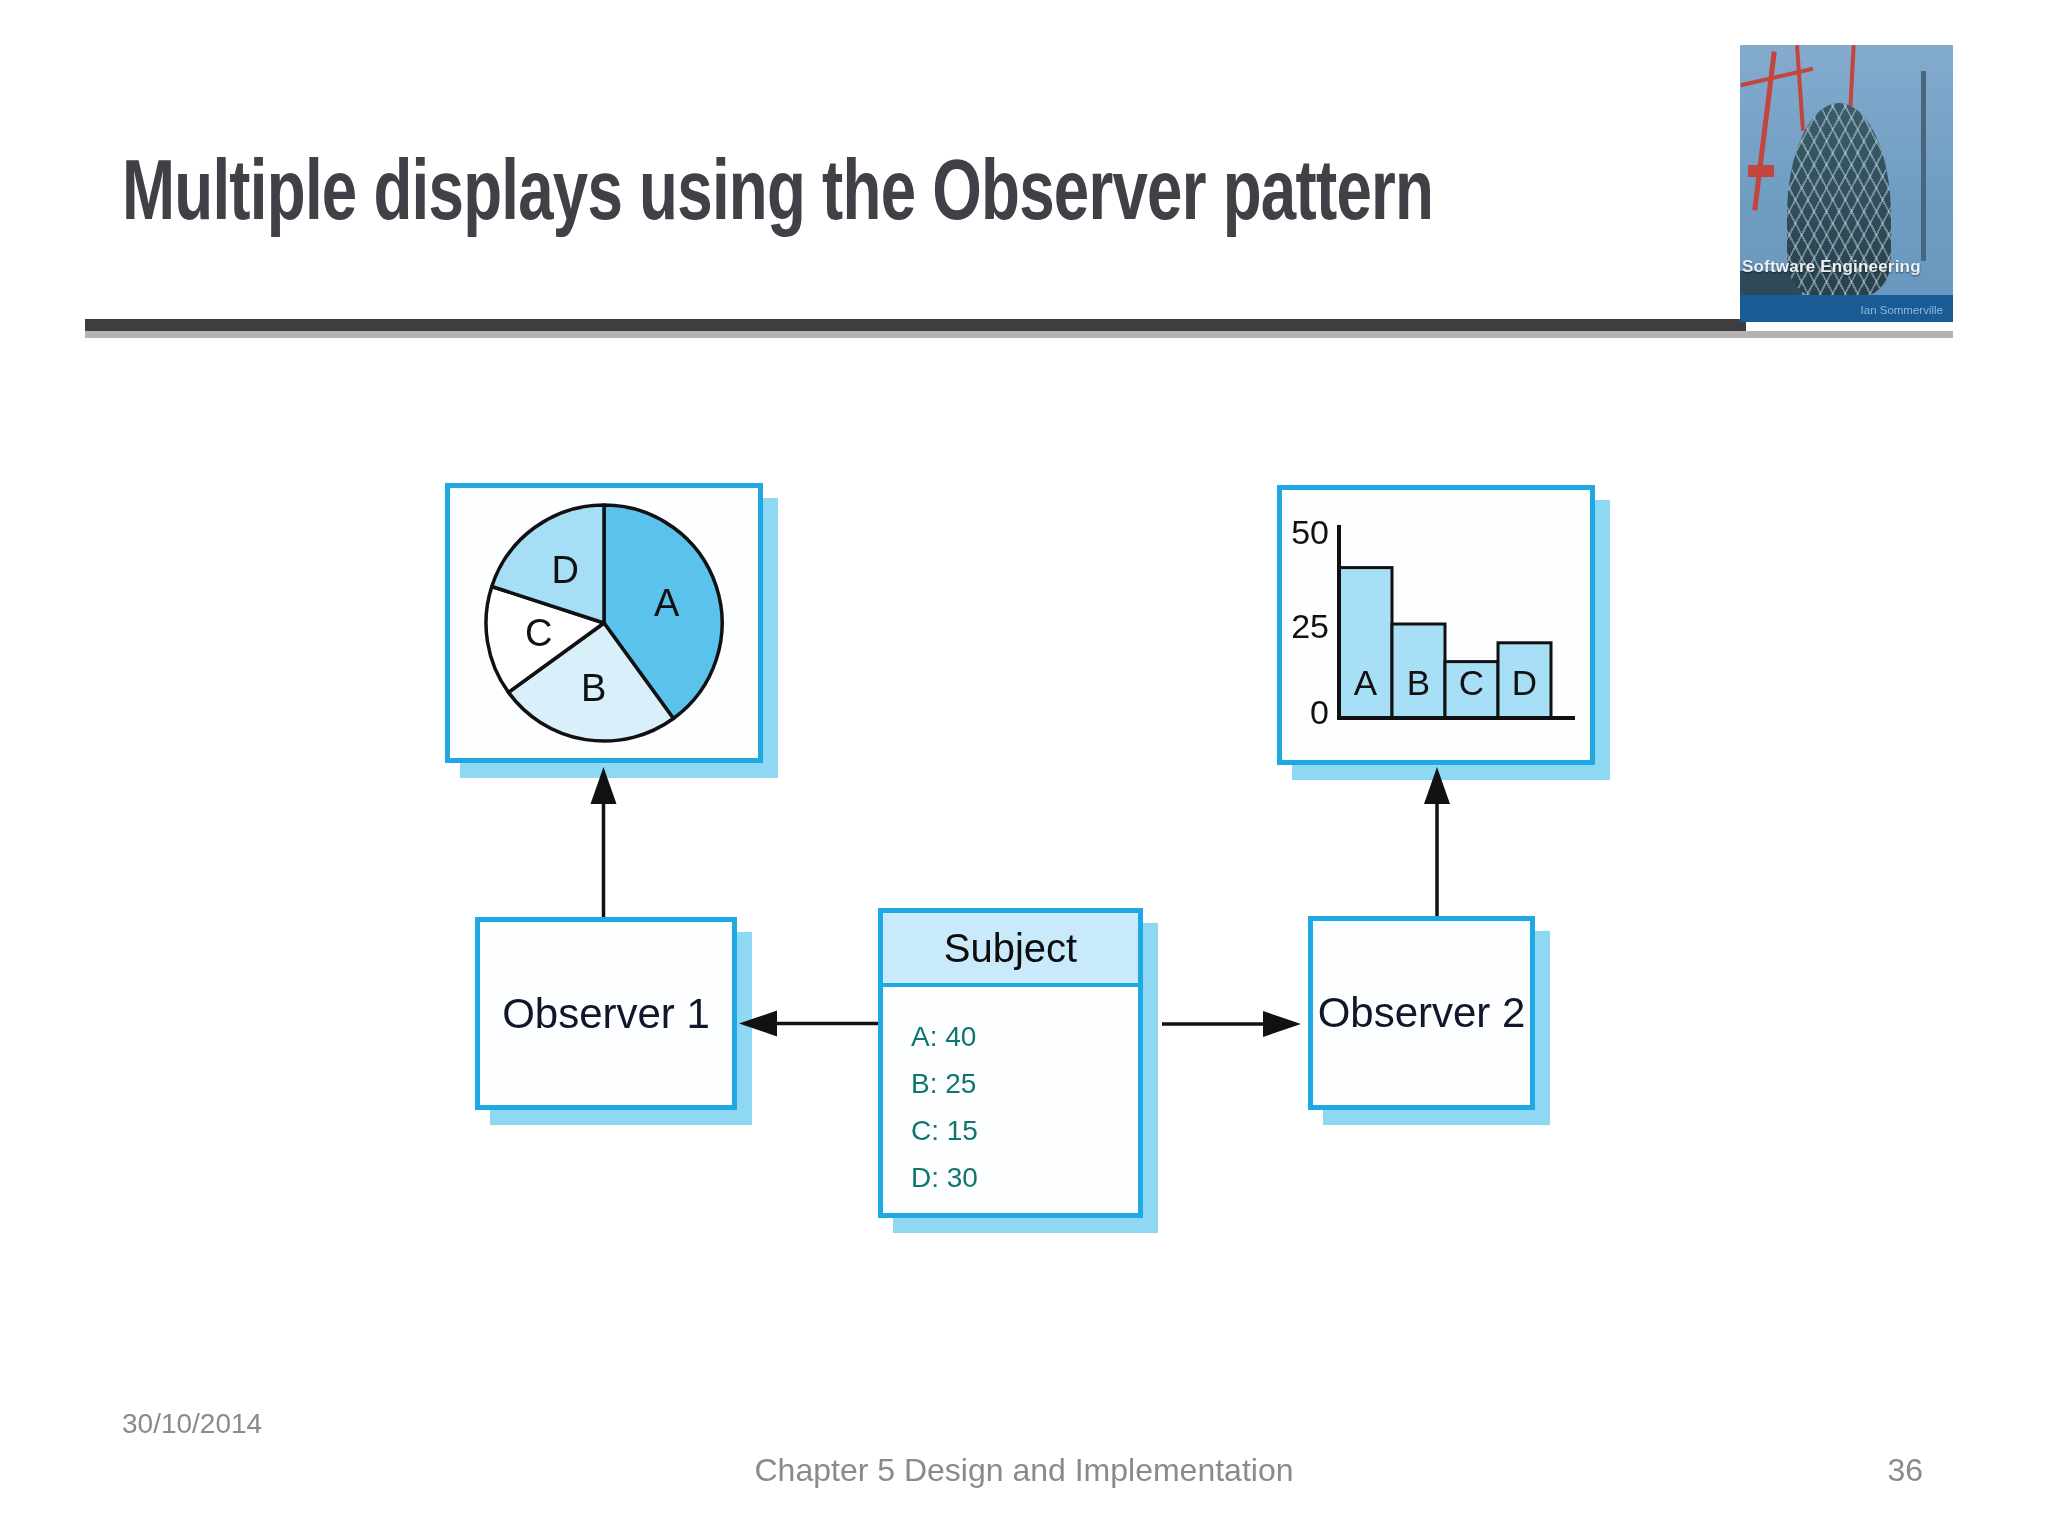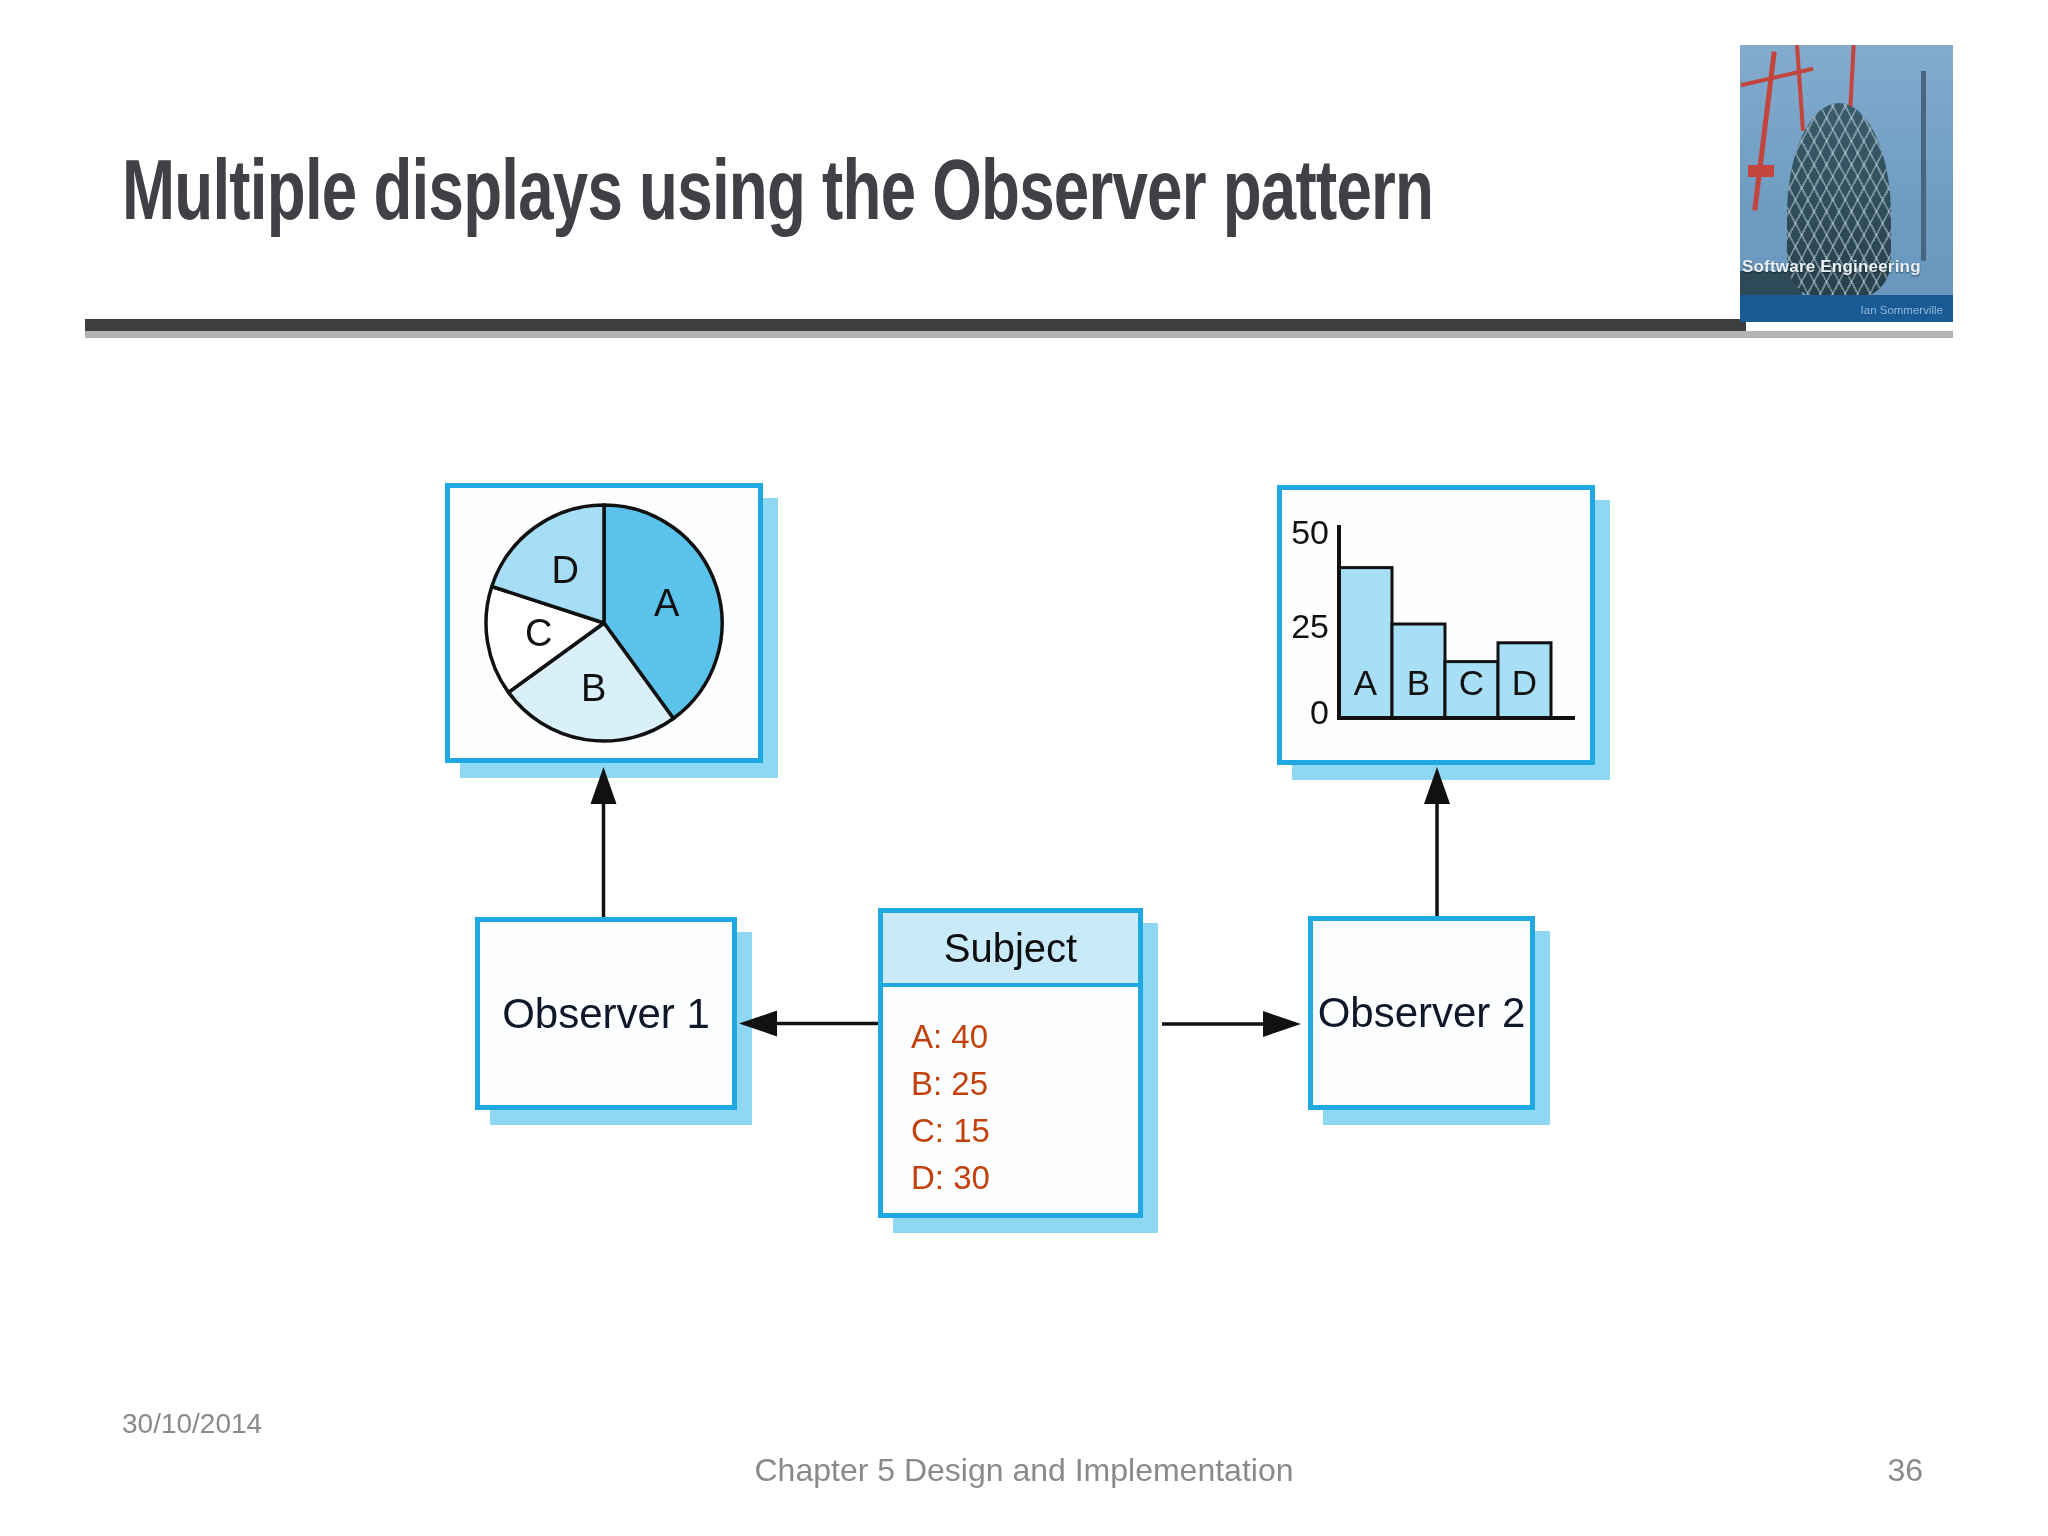--- a/index.html
+++ b/index.html
@@ -39,21 +39,21 @@
   .dbox{position:absolute;box-sizing:border-box;border:5px solid var(--box-border);
         background:#fdfeff;box-shadow:15px 15px 0 0 var(--box-shadow);}
   .pie-box{left:445px;top:483px;width:318px;height:280px;}
   .bar-box{left:1277px;top:485px;width:318px;height:280px;}
   .obs1-box{left:475px;top:917px;width:262px;height:193px;display:flex;align-items:center;justify-content:center;}
   .obs2-box{left:1308px;top:916px;width:227px;height:194px;display:flex;align-items:center;justify-content:center;}
   .obs-label{font-size:42px;color:#0f172a;}
   .subject-box{left:878px;top:888px;width:265px;height:310px;padding:0;margin-top:20px;}
   .subject-header{height:70px;line-height:70px;text-align:center;background:var(--subject-header);
                   border-bottom:4px solid var(--box-border);font-size:40px;color:#0d0d0d;}
-  .subject-body{padding:26px 16px 0 28px;font-size:33px;line-height:47px;color:#c2410c;}
+  .subject-body{padding:26px 16px 0 28px;font-size:28px;line-height:47px;color:#0f766e;}
   .chart-svg{position:absolute;inset:0;width:100%;height:100%;}
   .chart-svg text{font-family:"Liberation Sans",sans-serif;}
 
   
   .arrows{position:absolute;left:0;top:0;width:2048px;height:1536px;pointer-events:none;}
 
   
   .footer-date{position:absolute;left:122px;top:1408px;font-size:28px;color:var(--footer-text);}
   .footer-chapter{position:absolute;left:0;top:1452px;width:2048px;text-align:center;font-size:32px;color:var(--footer-text);}
   .footer-page{position:absolute;right:125px;top:1452px;font-size:32px;color:var(--footer-text);}

